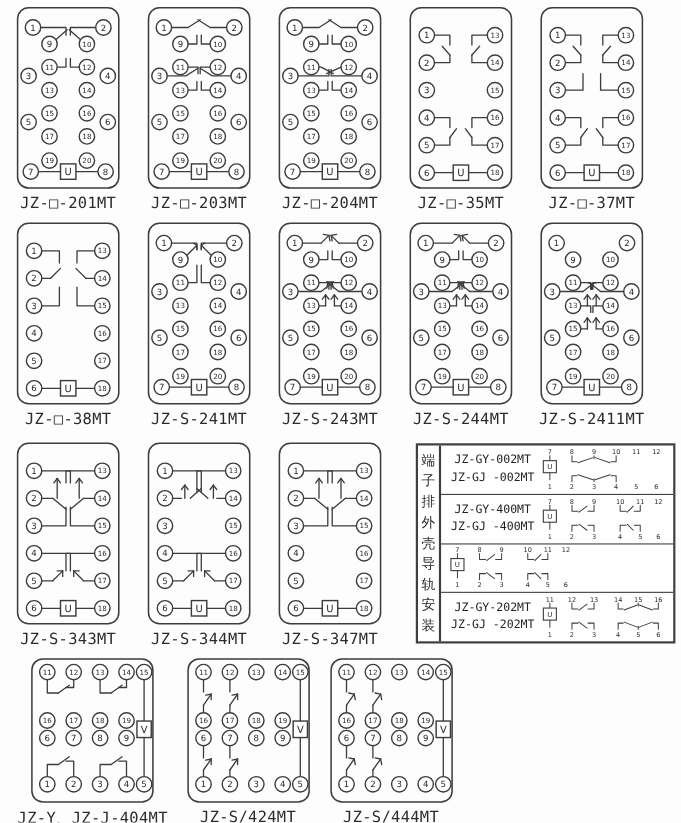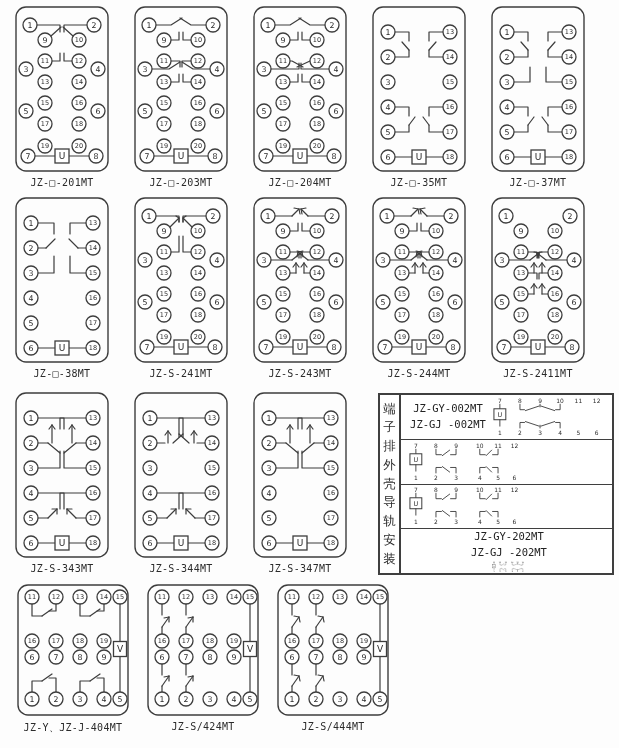--- a/index.html
+++ b/index.html
@@ -4,27 +4,27 @@
 <style>
   html,body{margin:0;padding:0;background:#fff;}
   .page{width:619px;height:748px;background:#fdfdfd;overflow:hidden;
         font-family:"DejaVu Sans Mono","Liberation Mono",monospace;position:relative;}
   .row{display:flex;align-items:flex-start;}
   #row1{padding:5px 0 0 14px;gap:23px;}
   #row2{padding:8px 0 0 14px;gap:23px;}
   #row3{padding:12px 0 0 14px;gap:23px;}
   #row4{padding:8px 0 0 16px;gap:16px;}
   .panel{display:flex;flex-direction:column;align-items:center;}
-  .dlabel{font-size:10px;color:#2b2b2b;margin-top:4px;letter-spacing:.3px;white-space:nowrap;}
+  .dlabel{font-size:14px;color:#2b2b2b;margin-top:4px;letter-spacing:.3px;white-space:nowrap;}
   .rtable{width:236px;height:182px;border:2px solid #3f3f3f;display:flex;margin-left:7px;margin-top:2px;background:#fff;box-sizing:border-box;}
   .tside{width:26px;border-right:2px solid #3f3f3f;display:flex;flex-direction:column;justify-content:center;align-items:center;
          font-size:12.5px;line-height:1.5;color:#2b2b2b;font-family:"DejaVu Sans","Liberation Sans",sans-serif;}
   .tbody{flex:1;display:flex;flex-direction:column;text-align:center;}
   .trow{flex:1;display:flex;align-items:center;border-bottom:1.5px solid #3f3f3f;padding-left:5px;min-height:0;}
-  .trow:last-child{border-bottom:none;flex-direction:column;}
+  .trow:last-child{border-bottom:none;}
   .tmodels{width:84px;font-size:10.5px;line-height:1.5;color:#222;white-space:nowrap;}
 </style>
 </head>
 <body>
 
 <div class="page">
   <div class="row" id="row1">
       <div class="panel">
         <svg viewBox="0 0 96 168" width="96" height="168">
           <rect x="2" y="2" width="92" height="164" rx="10" ry="10" fill="none" stroke="#3d3d3d" stroke-width="1.4"></rect>
@@ -1284,20 +1284,24 @@
               <path d="M38,16 L53,11" fill="none" stroke="#3d3d3d" stroke-width="1" stroke-linecap="round" stroke-linejoin="round"></path>
               <path d="M55,11 L70,16" fill="none" stroke="#3d3d3d" stroke-width="1" stroke-linecap="round" stroke-linejoin="round"></path>
               <path d="M32,35 V29 H37" fill="none" stroke="#3d3d3d" stroke-width="1" stroke-linecap="round" stroke-linejoin="round"></path>
               <path d="M54,35 V32" fill="none" stroke="#3d3d3d" stroke-width="1" stroke-linecap="round" stroke-linejoin="round"></path>
               <path d="M76,35 V29 H71" fill="none" stroke="#3d3d3d" stroke-width="1" stroke-linecap="round" stroke-linejoin="round"></path>
               <path d="M38,28 L53,33" fill="none" stroke="#3d3d3d" stroke-width="1" stroke-linecap="round" stroke-linejoin="round"></path>
               <path d="M55,33 L70,28" fill="none" stroke="#3d3d3d" stroke-width="1" stroke-linecap="round" stroke-linejoin="round"></path>
             </svg>
           </div>
           <div class="trow">
+            <div class="tmodels">
+              <div>JZ-GY-400MT</div>
+              <div>JZ-GJ -400MT</div>
+            </div>
             <svg viewBox="0 0 132 46" width="122" height="42">
               <text x="10" y="5.5" dy="0.36em" text-anchor="middle" font-size="6.5" font-family="DejaVu Sans, Liberation Sans, sans-serif" fill="#2b2b2b">7</text>
               <path d="M10,9 V14" fill="none" stroke="#3d3d3d" stroke-width="1" stroke-linecap="round" stroke-linejoin="round"></path>
               <rect x="3.5" y="14" width="13" height="12" fill="#fff" stroke="#3d3d3d" stroke-width="1.1"></rect>
               <text x="10" y="20" dy="0.36em" text-anchor="middle" font-size="7" font-family="DejaVu Sans, Liberation Sans, sans-serif" fill="#2b2b2b">U</text>
               <path d="M10,26 V33" fill="none" stroke="#3d3d3d" stroke-width="1" stroke-linecap="round" stroke-linejoin="round"></path>
               <text x="10" y="40" dy="0.36em" text-anchor="middle" font-size="6.5" font-family="DejaVu Sans, Liberation Sans, sans-serif" fill="#2b2b2b">1</text>
               <text x="32" y="5.5" dy="0.36em" text-anchor="middle" font-size="6.5" font-family="DejaVu Sans, Liberation Sans, sans-serif" fill="#2b2b2b">8</text>
               <text x="54" y="5.5" dy="0.36em" text-anchor="middle" font-size="6.5" font-family="DejaVu Sans, Liberation Sans, sans-serif" fill="#2b2b2b">9</text>
               <text x="80" y="5.5" dy="0.36em" text-anchor="middle" font-size="6.5" font-family="DejaVu Sans, Liberation Sans, sans-serif" fill="#2b2b2b">10</text>

